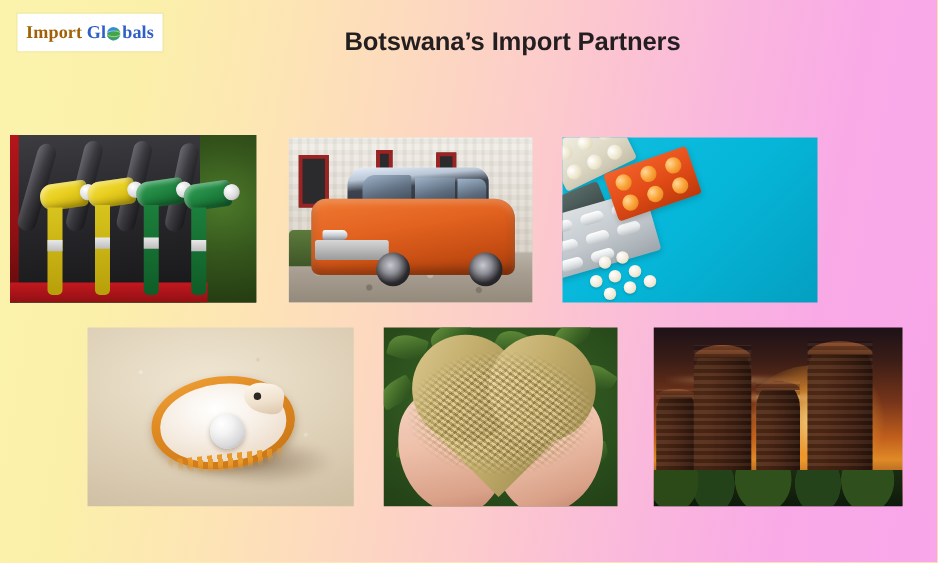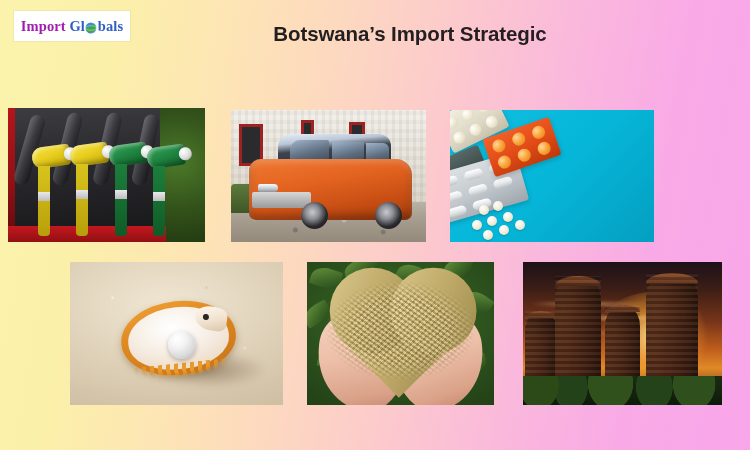--- a/index.html
+++ b/index.html
@@ -49,21 +49,21 @@
   }
   .logo-text {
     font-family: "Liberation Serif", serif;
     font-size: 14.5px;
     font-weight: 700;
     letter-spacing: .1px;
     white-space: nowrap;
     display: flex;
     align-items: center;
   }
-  .logo-import { color: #a21caf; }
+  .logo-import { color: #a16207; }
   .logo-gl { color: #2f5fc4; }
   .logo-bals { color: #2f5fc4; }
   .globe-icon {
     display: inline-block;
     width: 12px;
     height: 12px;
     margin: 0 0.4px;
     position: relative;
     top: 1px;
   }
@@ -477,21 +477,21 @@
       <span class="logo-import">Import</span>&nbsp;<span class="logo-gl">Gl</span><span class="globe-icon"><svg viewBox="0 0 24 24" width="12" height="12" aria-hidden="true">
             <circle cx="12" cy="12" r="11" fill="#2f8fd0"></circle>
             <path d="M2 13c4-6 10-2 13-7 2.5-4 8 2 7 7-1 5-7 10-12 8S0 17 2 13z" fill="#43a547"></path>
             <path d="M12 1a11 11 0 0 1 0 22" fill="none" stroke="#ffffff" stroke-width="1.1" opacity=".75"></path>
             <ellipse cx="12" cy="12" rx="11" ry="4.6" fill="none" stroke="#ffffff" stroke-width="1.1" opacity=".7"></ellipse>
           </svg></span><span class="logo-bals">bals</span>
     </span>
   </div>
 
   <div id="title-block">
-    <div class="title-line l1">Botswana’s Import Strategic</div>
+    <div class="title-line l1">Botswana’s Import Partners</div>
   </div>
 
   <div class="tile" id="tile-fuel">
     <div class="pump-body"></div>
     <div class="pump-red-l"></div>
     <div class="pump-red-b"></div>
 
     <div class="hose" style="left:14px;  top:6px;  height:72px; transform:rotate(16deg);"></div>
     <div class="hose" style="left:52px;  top:4px;  height:74px; transform:rotate(14deg);"></div>
     <div class="hose" style="left:92px;  top:4px;  height:74px; transform:rotate(13deg);"></div>

